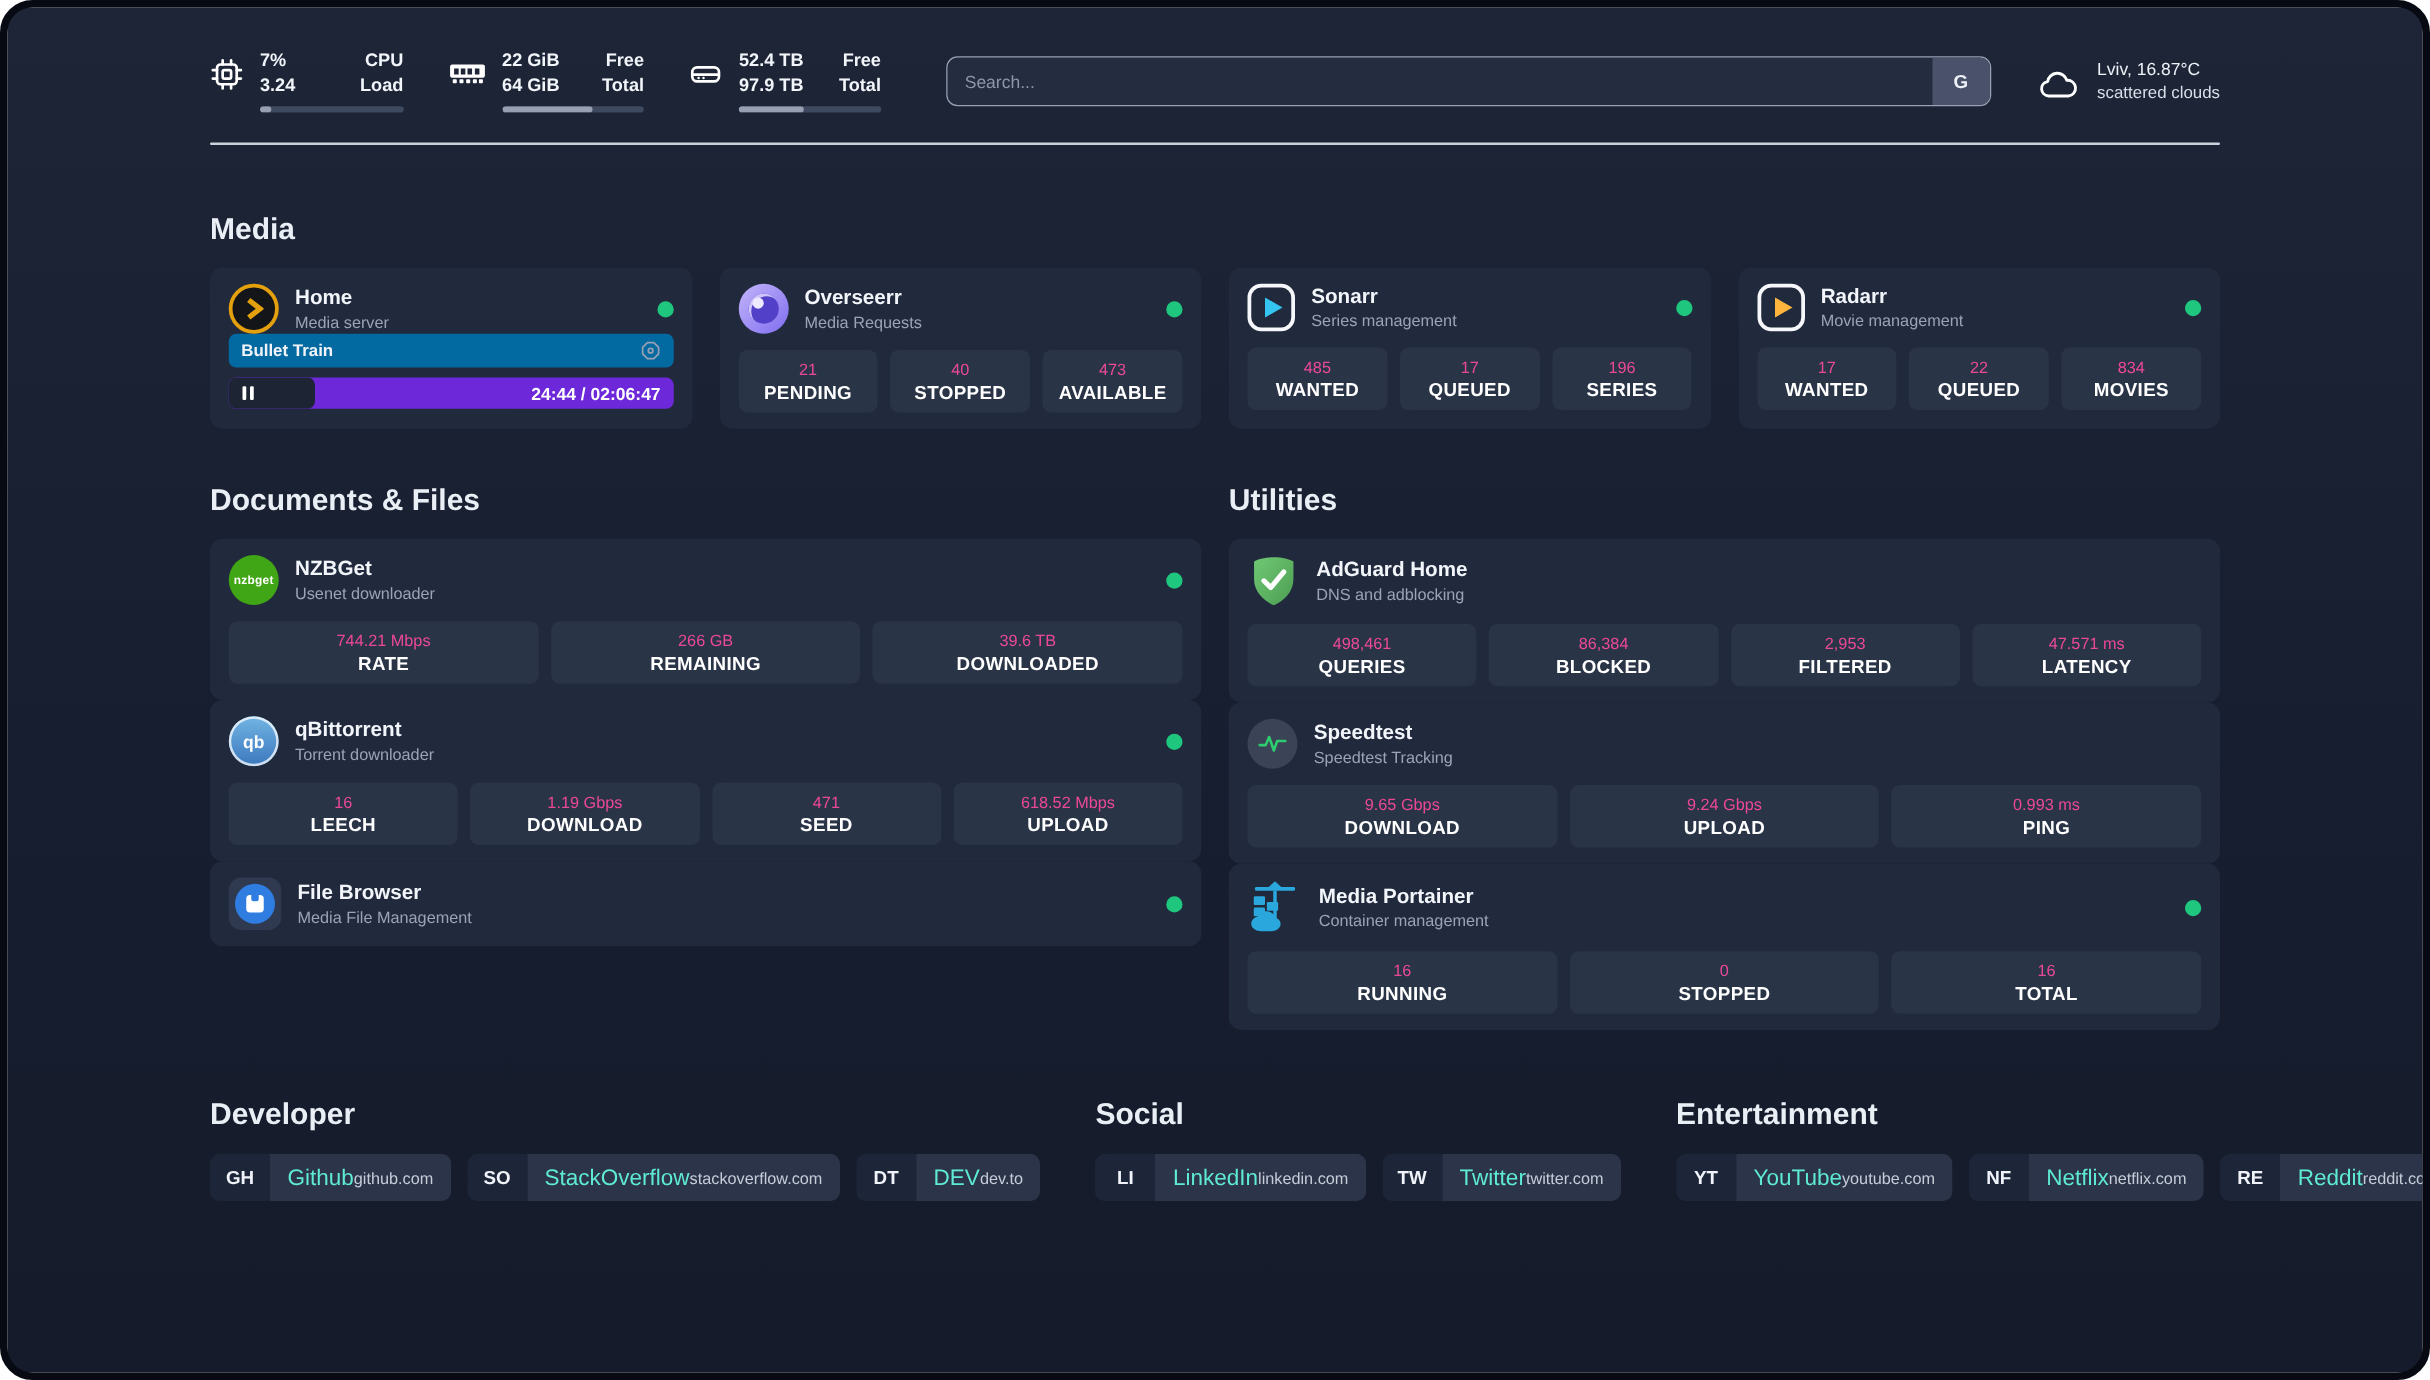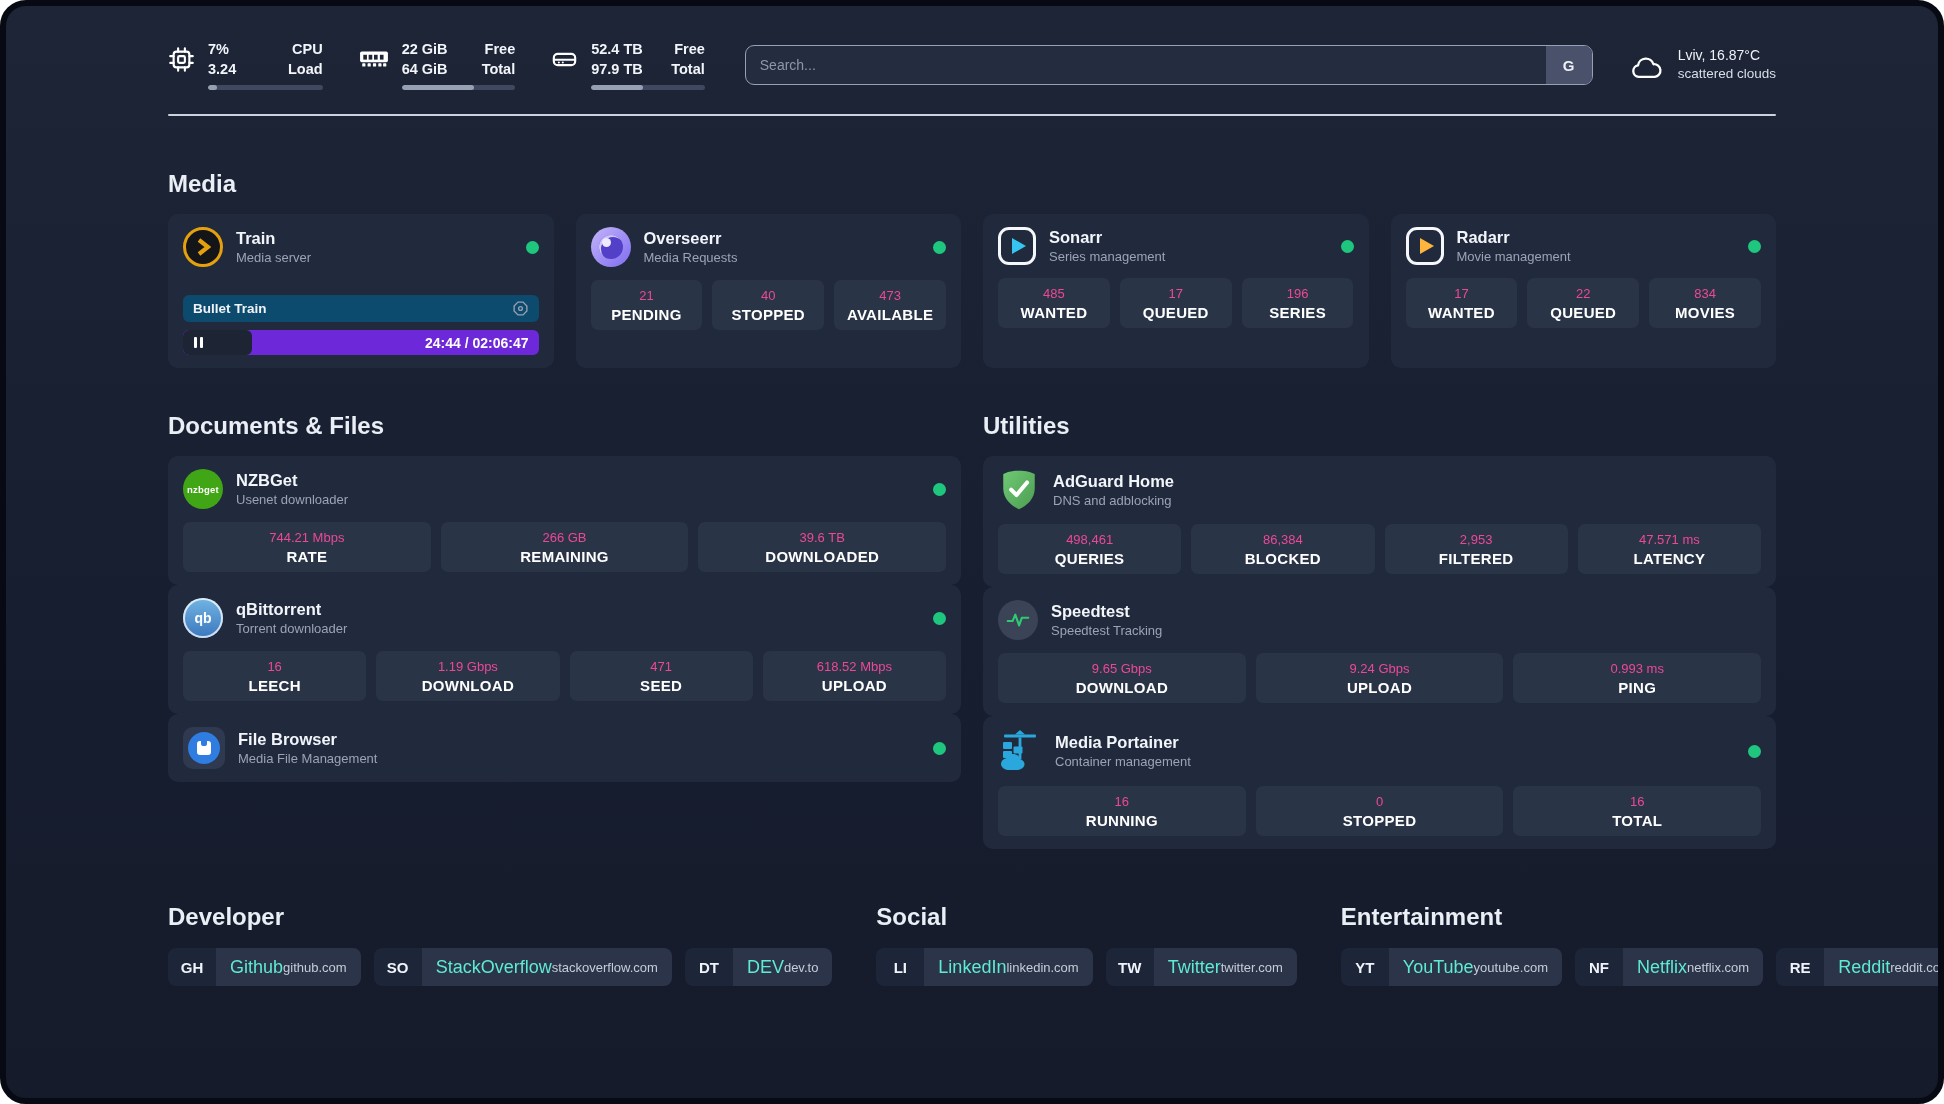--- a/index.html
+++ b/index.html
@@ -13,21 +13,21 @@
   .topbar{display:flex;align-items:center;margin-top:4px;}
   #metrics{display:flex;align-items:center;}
   .metric{display:flex;align-items:flex-start;gap:13px;margin-right:36px;}
   .m-icon{margin-top:6px;display:flex;}
   .metric-cols{display:flex;gap:28px;}
   .mcol{display:flex;flex-direction:column;font-size:14.5px;font-weight:600;line-height:1.35;color:#f2f5fa;}
   .mcol.values{min-width:52px;}
   .mcol.labels{text-align:right;}
   .mbar{margin-top:6px;height:5px;border-radius:3px;background:#3e485e;overflow:hidden;}
   .mbar i{display:block;height:100%;background:#97a0b2;border-radius:3px;}
-  .searchwrap{flex:1;display:flex;align-items:stretch;height:38px;margin:0 36px 0 4px;
+  .searchwrap{flex:1;display:flex;align-items:stretch;height:38px;margin:0 36px 0 16px;
     border:1.5px solid #97a1b4;border-radius:9px;overflow:hidden;background:#242c40;}
   .searchwrap input{flex:1;background:transparent;border:none;outline:none;color:#dfe4ee;padding:0 14px;font-size:14px;}
   .searchwrap input::placeholder{color:#8d97aa;}
   .gbtn{width:46px;background:#49526a;border:none;color:#eef1f7;font-size:15px;font-weight:600;cursor:pointer;}
   .weather{display:flex;align-items:center;gap:13px;}
   .weather .lines{font-size:14px;line-height:1.4;color:#eef1f7;}
   .weather .lines .l2{font-size:13.5px;color:#d9dfe9;}
   .divider{border:none;height:2px;background:#ccd2dc;margin:24px 0 0;border-radius:1px;}
   
   .section-title{font-size:24px;font-weight:600;color:#eaeef5;margin:0;}
@@ -39,21 +39,21 @@
   .card{background:#212a3d;border-radius:10px;padding:13px 15px;cursor:pointer;}
   .card-head{display:flex;align-items:center;gap:13px;}
   .app-title{font-size:16.5px;font-weight:600;color:#f2f5fa;}
   .app-sub{font-size:13px;color:#9aa4b6;margin-top:2px;}
   .status-dot{margin-left:auto;width:13px;height:13px;border-radius:50%;background:#1fc77e;flex:0 0 auto;}
   .stats{display:flex;gap:10px;margin-top:13px;}
   .stat{flex:1;background:#2a3447;border-radius:7px;text-align:center;padding:8px 4px 7px;}
   .stat-value{font-size:13px;color:#ec4899;}
   .stat-label{font-size:15px;font-weight:700;color:#ffffff;margin-top:3px;letter-spacing:.3px;}
   
-  .np-row{margin-top:28px;background:#0c4a6e;border-radius:6px;height:27px;display:flex;align-items:center;
+  .np-row{margin-top:0;background:#0369a1;border-radius:6px;height:27px;display:flex;align-items:center;
     padding:0 10px;font-size:13.5px;font-weight:600;color:#f0f3f8;}
   .np-row .transcode{margin-left:auto;display:flex;}
   .progress-row{margin-top:8px;height:25px;background:#6d28d9;border-radius:6px;position:relative;
     display:flex;align-items:center;overflow:hidden;cursor:pointer;}
   .progress-fill{position:absolute;left:0;top:0;bottom:0;background:#1d2434;border-radius:6px;}
   .pause{position:relative;margin-left:11px;display:flex;gap:3px;cursor:pointer;}
   .pause i{width:3px;height:11px;background:#fff;border-radius:1px;}
   .time{margin-left:auto;margin-right:10px;position:relative;font-size:14px;font-weight:700;color:#fff;}
   
   .app-icon{flex:0 0 auto;display:flex;align-items:center;justify-content:center;}
@@ -198,21 +198,21 @@
         <div class="card">
           <div class="card-head">
       <span class="app-icon">
               <span class="icon-circle plex">
                 <svg width="15" height="18" viewBox="0 0 15 18">
                   <polyline points="3,2 12,9 3,16" stroke="#e5a00d" stroke-width="4.2" fill="none"></polyline>
                 </svg>
               </span>
             </span>
       <div class="app-titles">
-        <div class="app-title">Train</div>
+        <div class="app-title">Home</div>
         <div class="app-sub">Media server</div>
       </div>
       <span class="status-dot"></span>
     </div>
           <div class="np-row">
         <span>Bullet Train</span>
         <span class="transcode">
               <svg viewBox="0 0 20 20" width="17" height="17" fill="none" stroke="#98a1b3" stroke-width="1.6">
                 <path d="M7 2.5h6L17.5 7v6L13 17.5H7L2.5 13V7z"></path>
                 <circle cx="10" cy="10" r="2.2"></circle>

